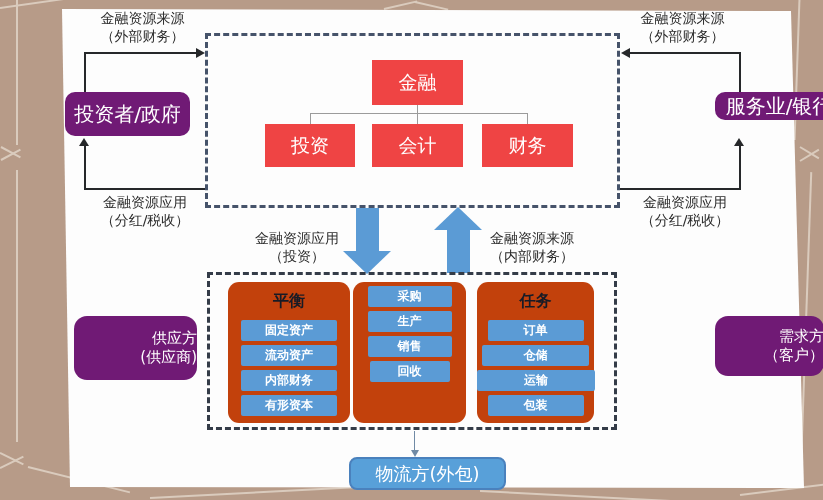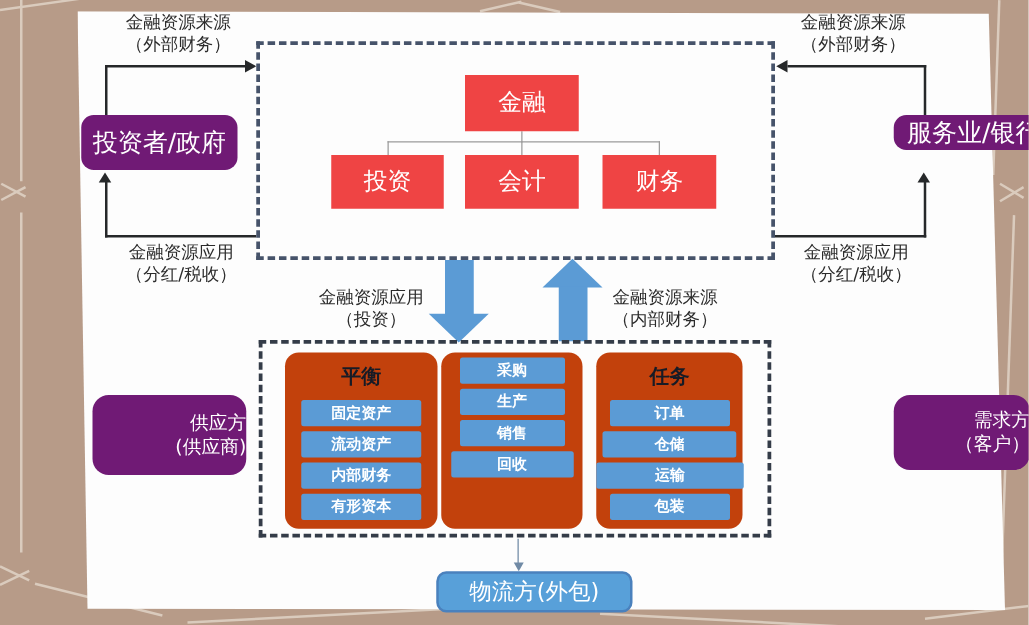--- a/index.html
+++ b/index.html
@@ -157,21 +157,21 @@
     <div class="pitem" style="width:96px;">固定资产</div>
     <div class="pitem" style="width:96px;">流动资产</div>
     <div class="pitem" style="width:96px;">内部财务</div>
     <div class="pitem" style="width:96px;">有形资本</div>
   </div>
 
   <div class="panel" style="left:353px;width:113px;">
     <div class="pitem" style="width:84px;">采购</div>
     <div class="pitem" style="width:84px;">生产</div>
     <div class="pitem" style="width:84px;">销售</div>
-    <div class="pitem" style="width:98px;">回收</div>
+    <div class="pitem" style="width:80px;">回收</div>
   </div>
 
   <div class="panel" style="left:477px;width:117px;">
     <div class="ptitle">任务</div>
     <div class="pitem" style="width:96px;">订单</div>
     <div class="pitem" style="width:107px;">仓储</div>
     <div class="pitem" style="width:118px;">运输</div>
     <div class="pitem" style="width:96px;">包装</div>
   </div>
 

